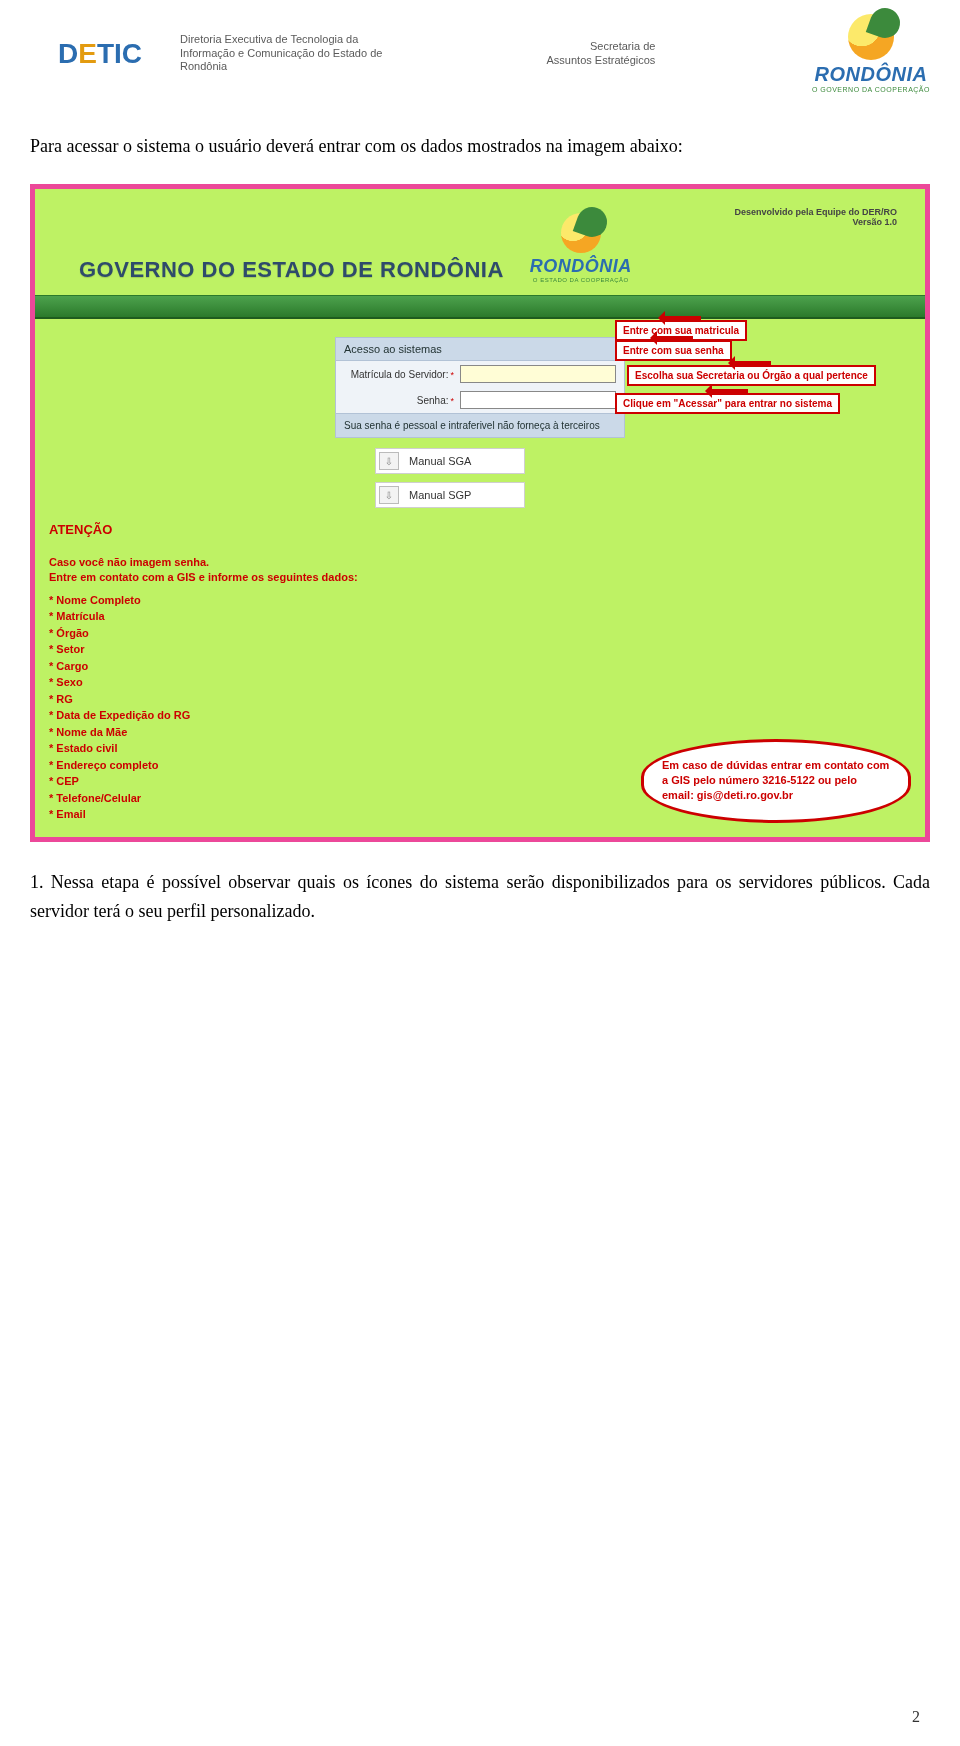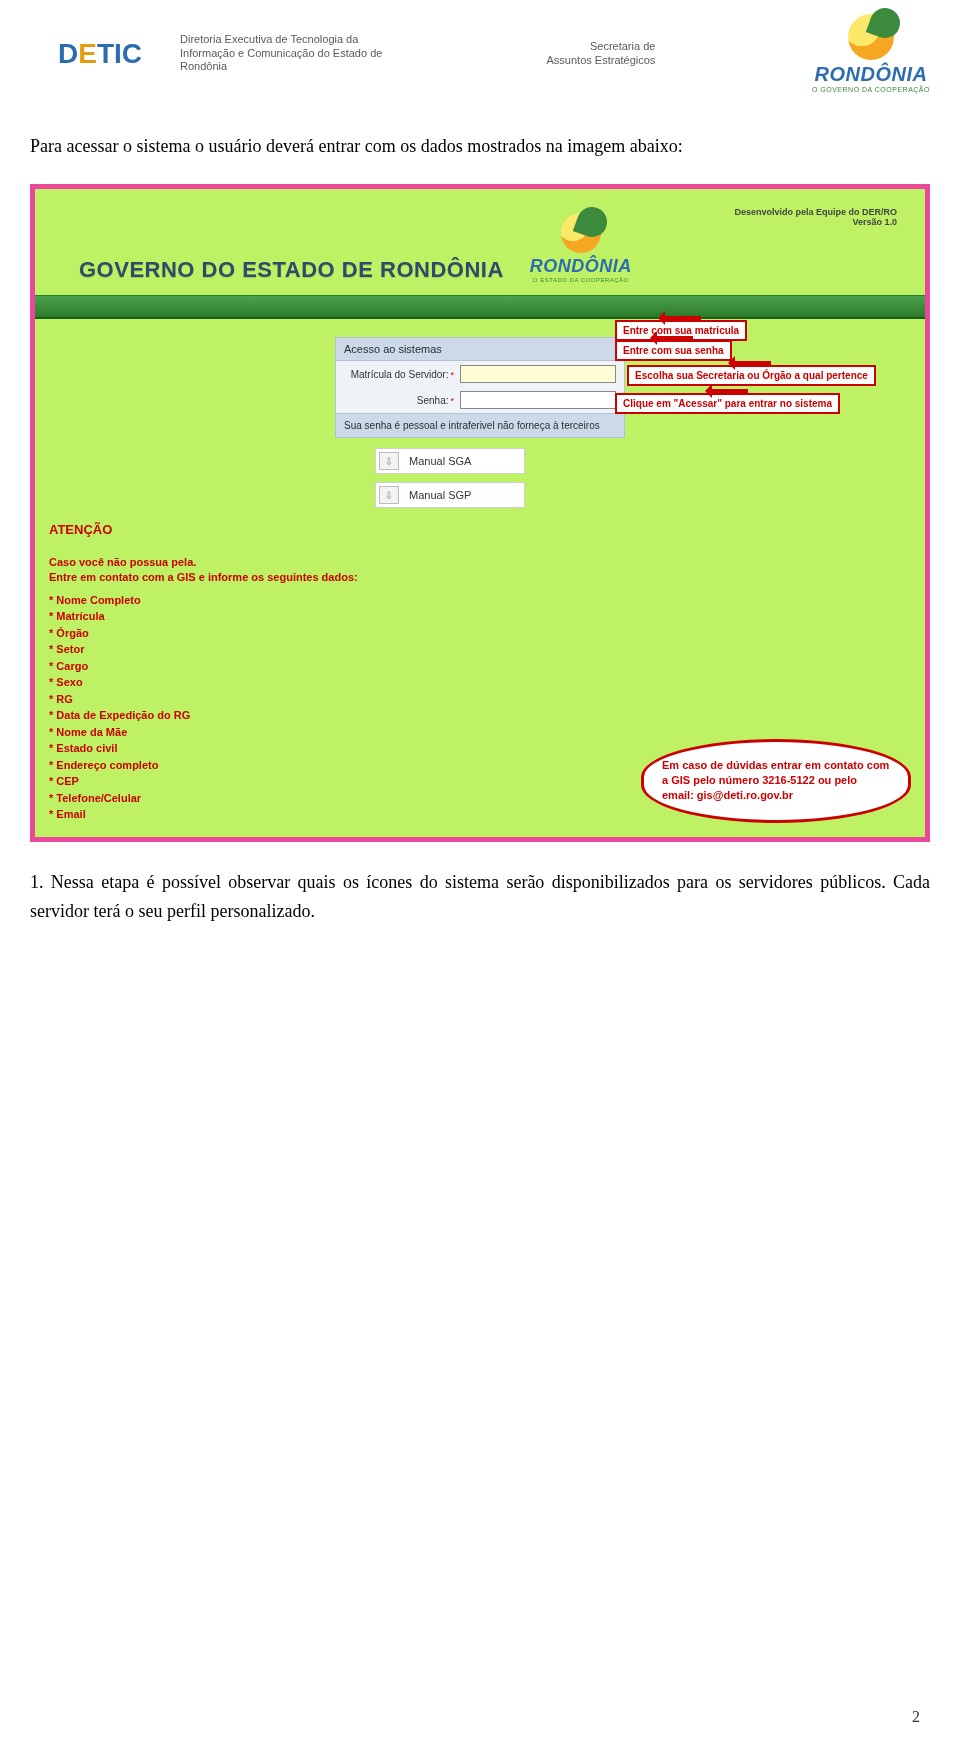--- a/index.html
+++ b/index.html
@@ -364,21 +364,21 @@
       <span>Manual SGA</span>
     </div>
     <div class="manual-btn">
       <span class="doc-icon">⇩</span>
       <span>Manual SGP</span>
     </div>
   </div>
 
   <div class="atencao-block">
     <div class="aten-title">ATENÇÃO</div>
-    <div class="aten-sub">Caso você não possua pela.</div>
+    <div class="aten-sub">Caso você não imagem senha.</div>
     <div class="aten-sub">Entre em contato com a GIS e informe os seguintes dados:</div>
     <ul class="aten-list">
         <li>* Nome Completo</li>
         <li>* Matrícula</li>
         <li>* Órgão</li>
         <li>* Setor</li>
         <li>* Cargo</li>
         <li>* Sexo</li>
         <li>* RG</li>
         <li>* Data de Expedição do RG</li>

